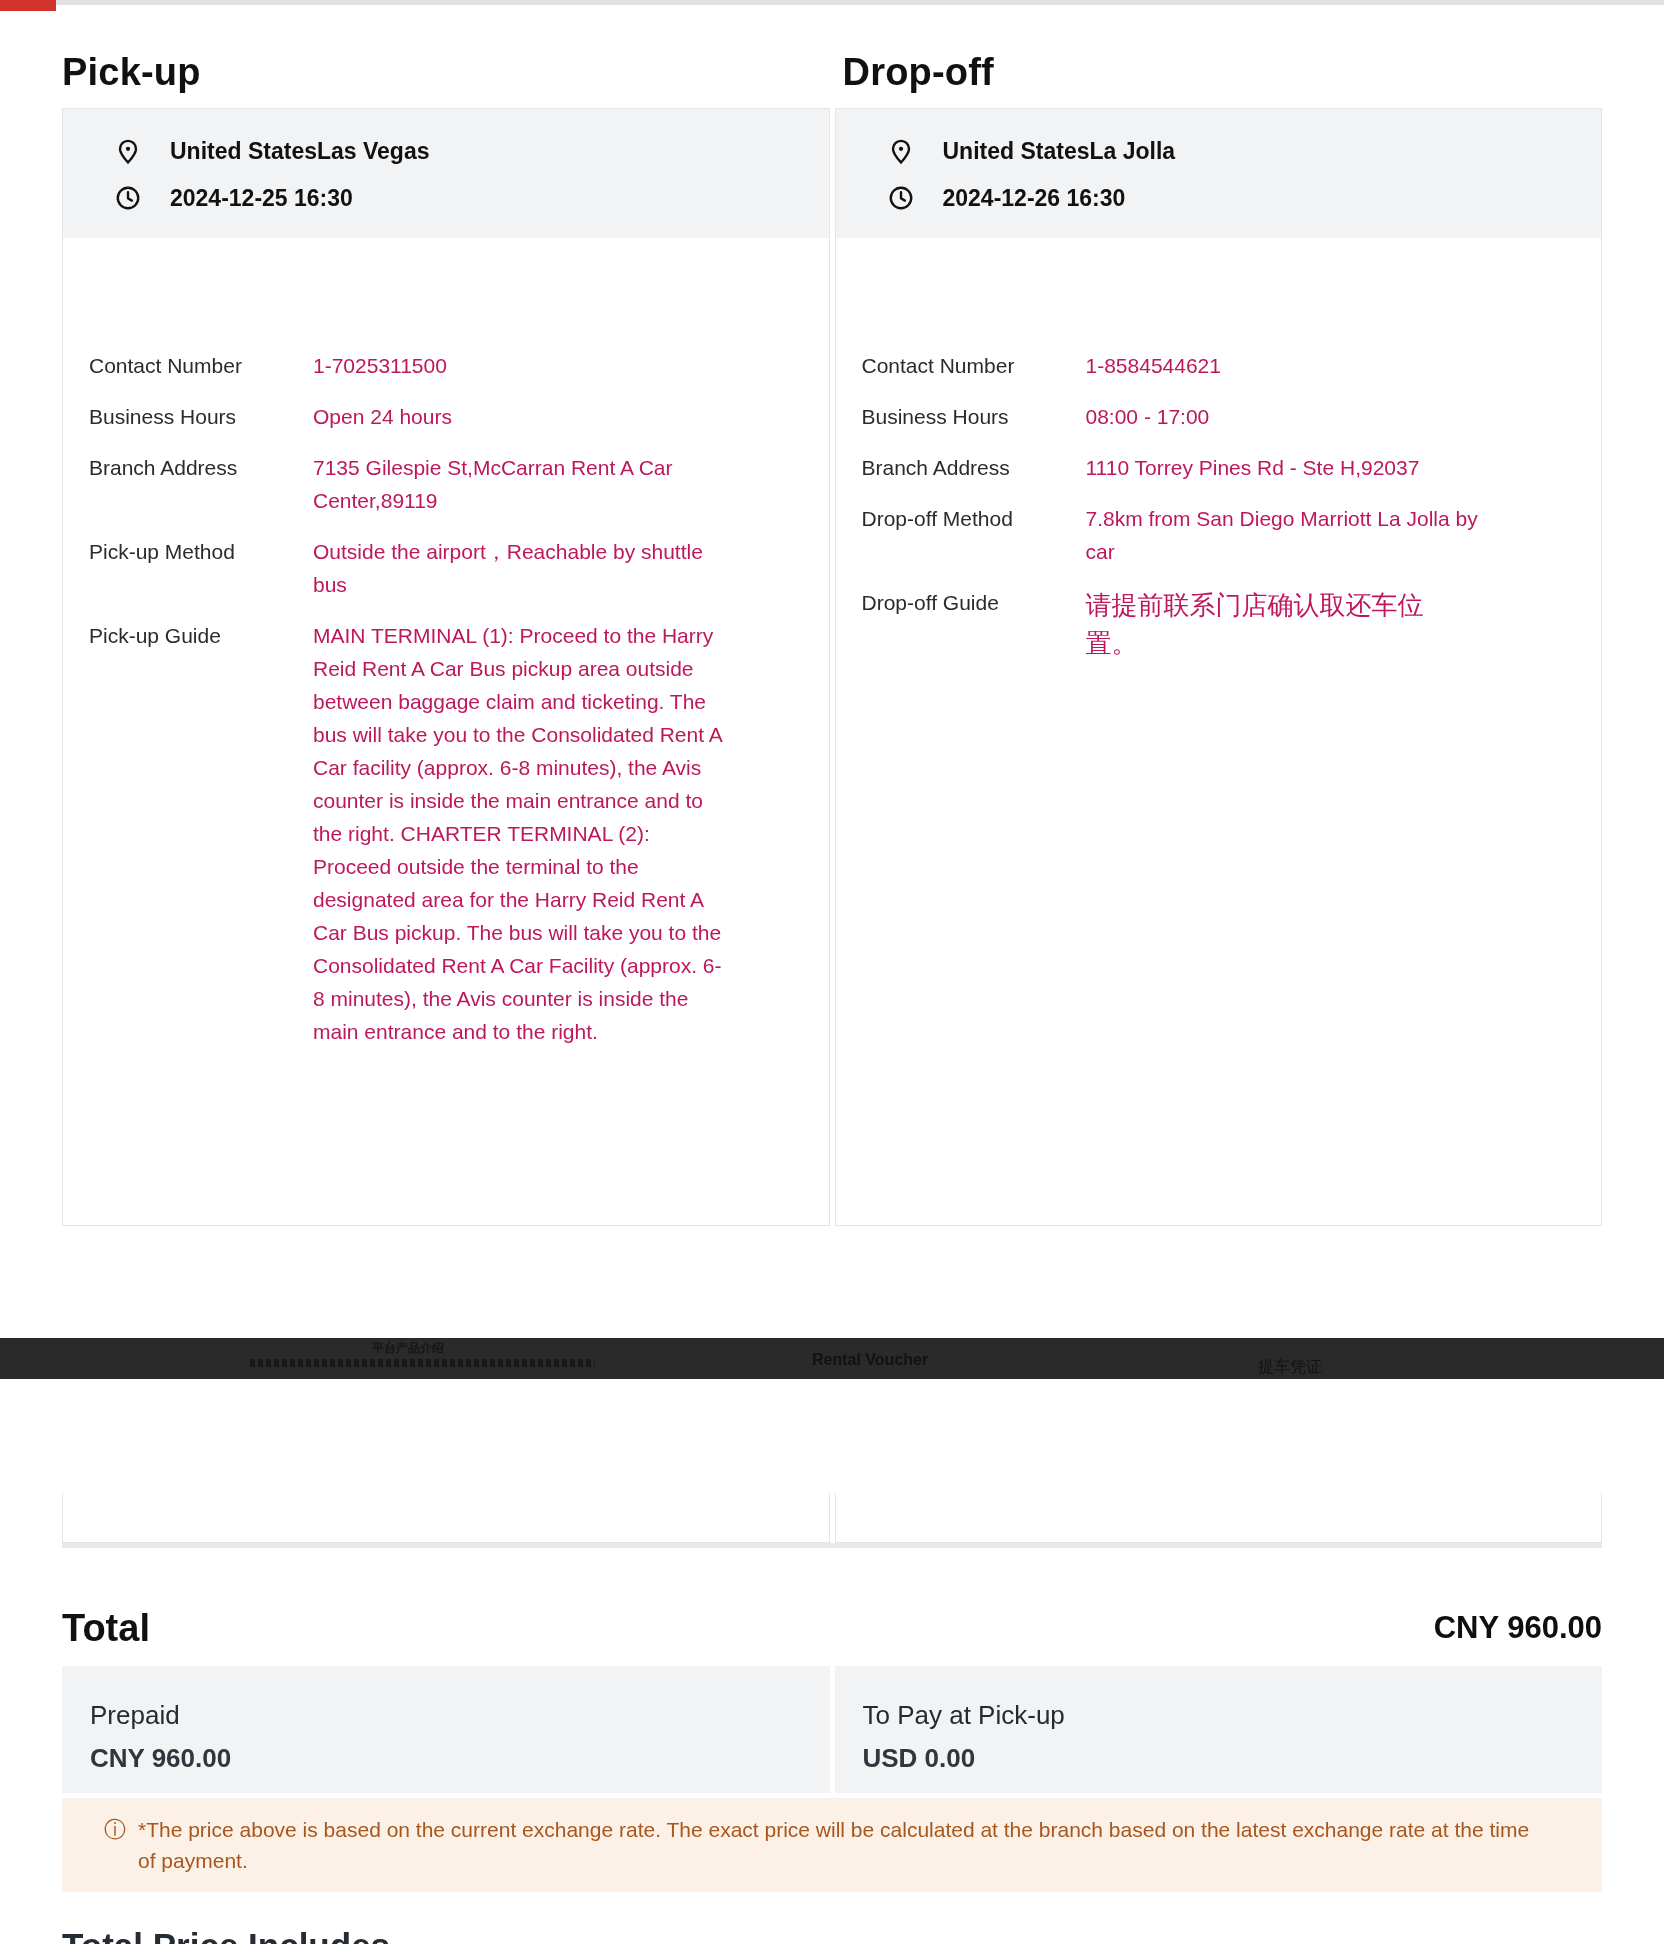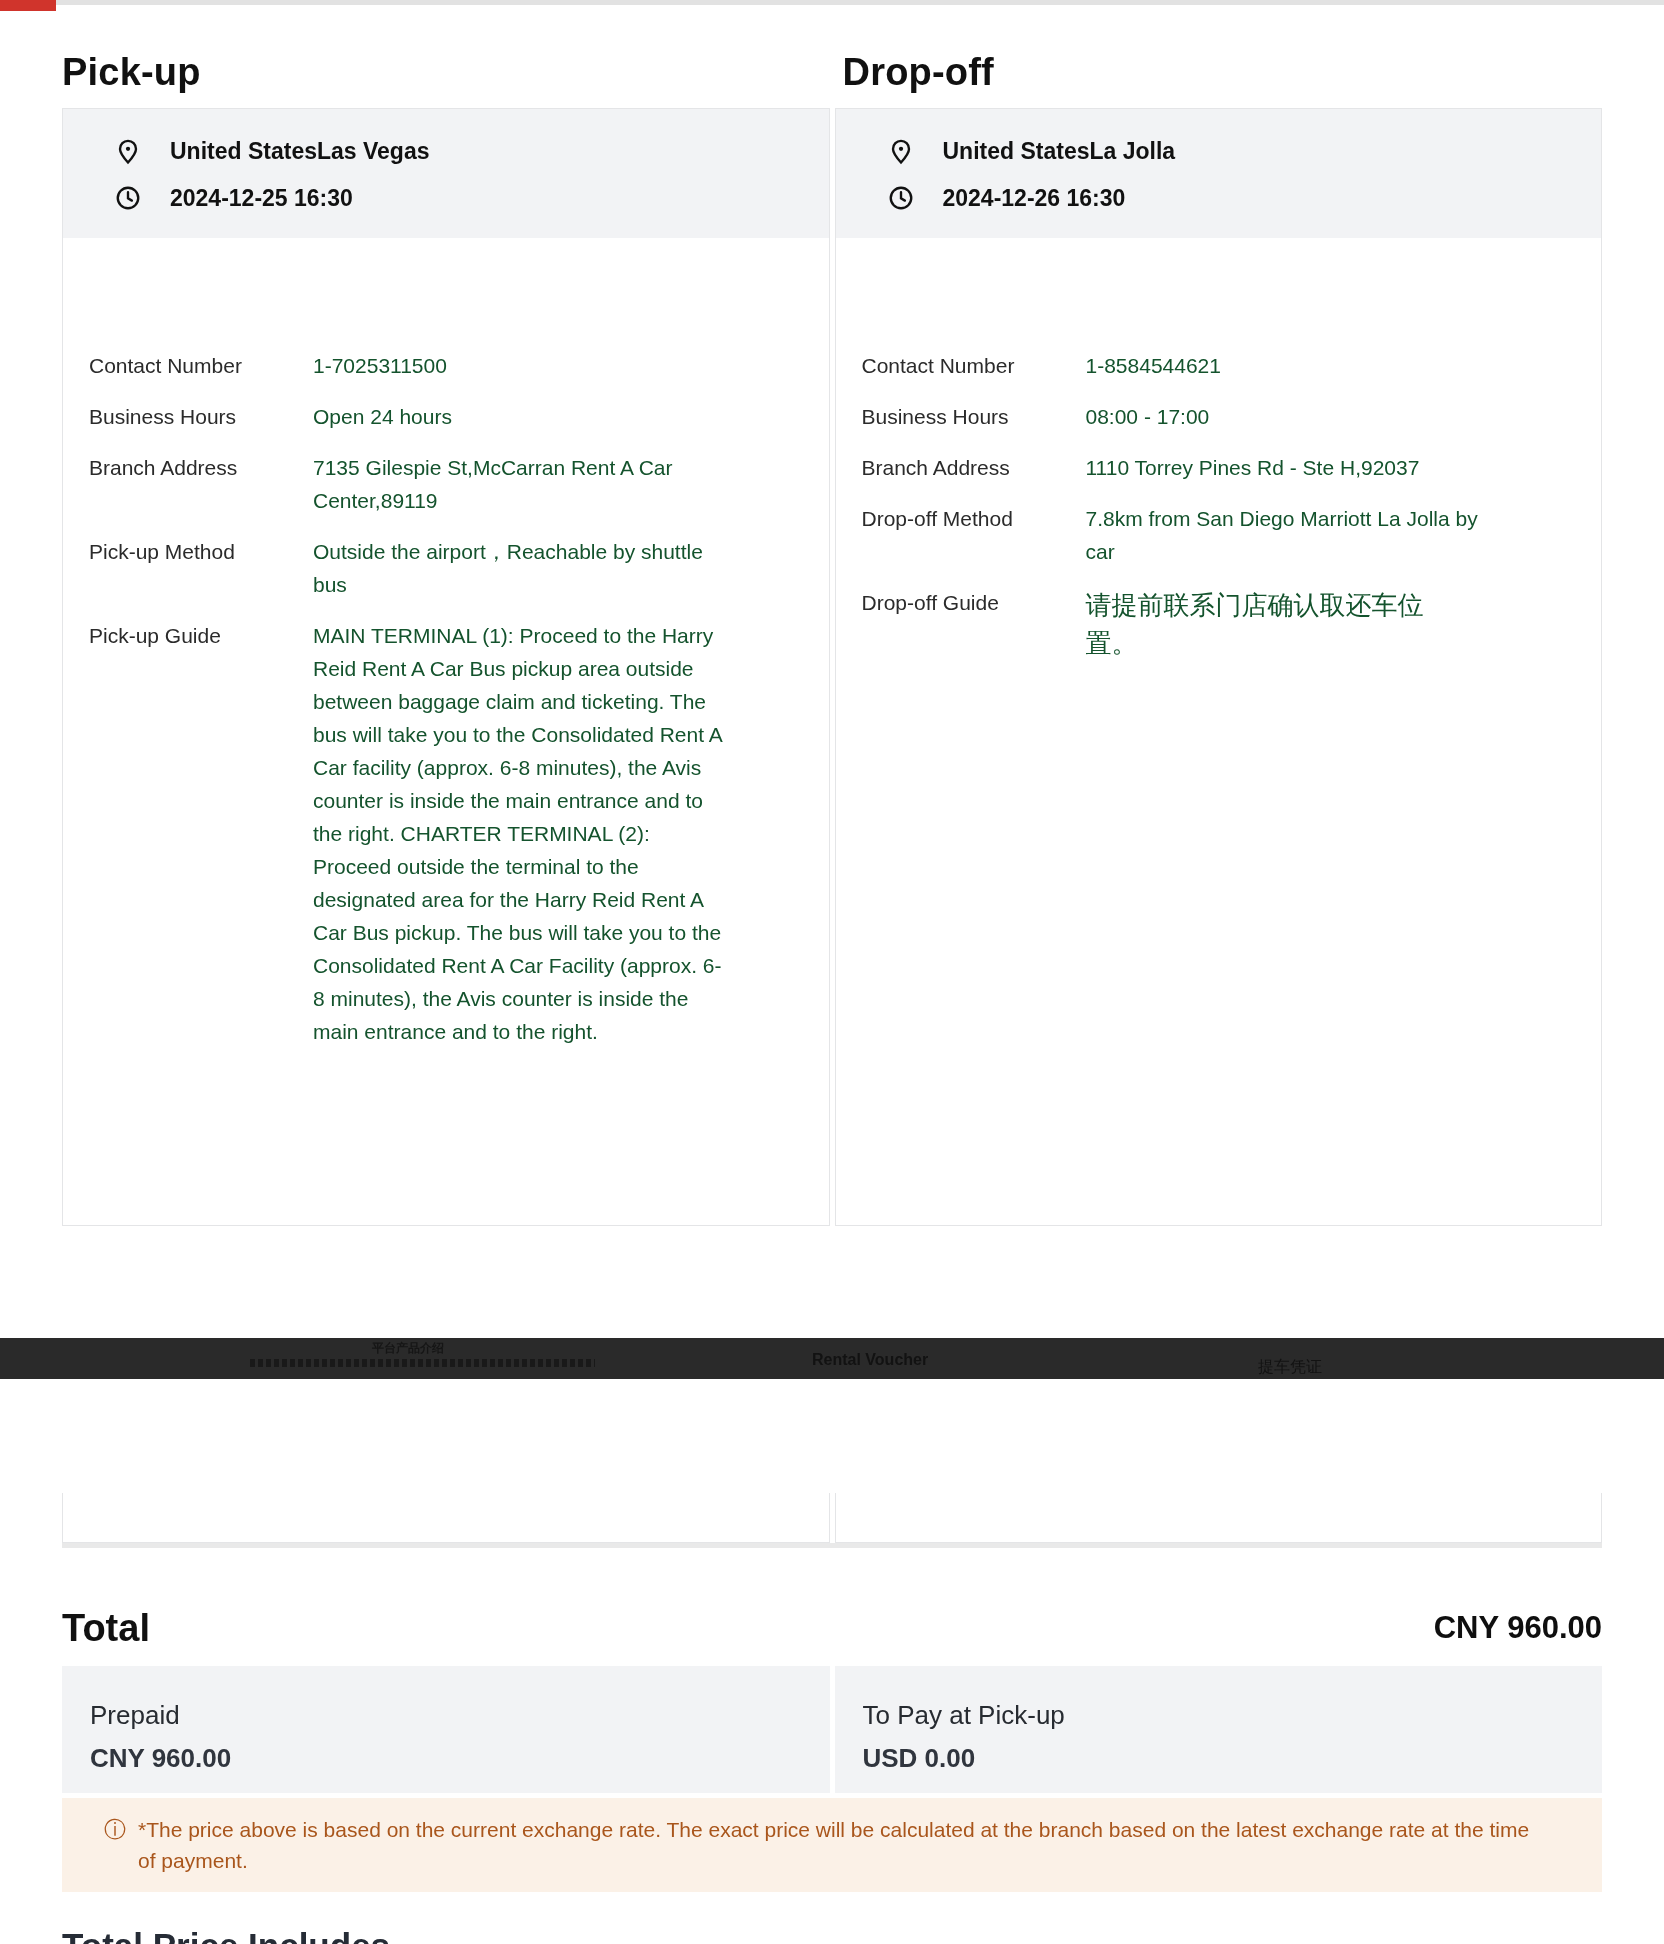--- a/index.html
+++ b/index.html
@@ -22,21 +22,21 @@
   .cards-clip { height:1118px; overflow:hidden; display:grid; grid-template-columns:1fr 1fr; gap:5px; }
   .card { border:1px solid #e4e5e7; background:#fff; }
   .card-header { background:#f2f3f5; padding:27px 20px 25px 50px; }
   .hdr-row { display:flex; align-items:center; gap:27px; }
   .hdr-row + .hdr-row { margin-top:17px; }
   .hdr-icon { width:30px; height:30px; flex:0 0 30px; display:block; }
   .hdr-text { font-size:23px; font-weight:700; color:#111; }
   .card-body { padding:72px 60px 0 26px; }
   .field-grid { display:grid; grid-template-columns:224px 1fr; row-gap:18px;margin-top:39px; }
   .f-label { font-size:21px; line-height:33px; color:#2b2b2b; }
-  .f-value { font-size:21px; line-height:33px; color:#14532d; max-width:420px; }
+  .f-value { font-size:21px; line-height:33px; color:#be185d; max-width:420px; }
   .f-value.cjk { font-size:26px; line-height:38px; max-width:352px; }
 
   
   .page-break { position:relative; margin-top:112px; height:41px; background:#2a2a2a; width:100%; }
   .ghost { position:absolute; color:#121212; white-space:nowrap; }
   .ghost-left-title { left:372px; top:2px; font-size:12px; font-weight:700; opacity:.85; }
   .ghost-paragraph { position:absolute; left:250px; top:21px; width:345px; height:8px; opacity:.75;
     background:repeating-linear-gradient(90deg, rgba(0,0,0,.55) 0 5px, rgba(0,0,0,0) 5px 8px); }
   .ghost-center { left:812px; top:13px; font-size:16px; font-weight:700; }
   .ghost-right { left:1258px; top:19px; font-size:16px; font-weight:400; }

